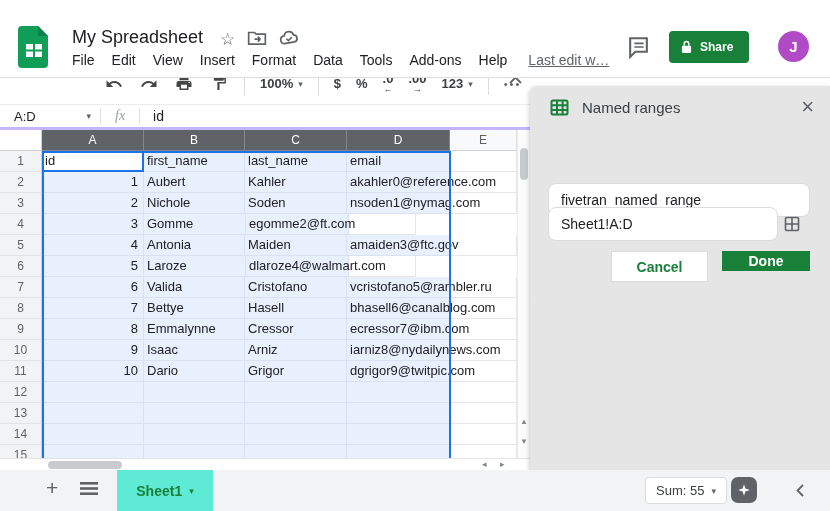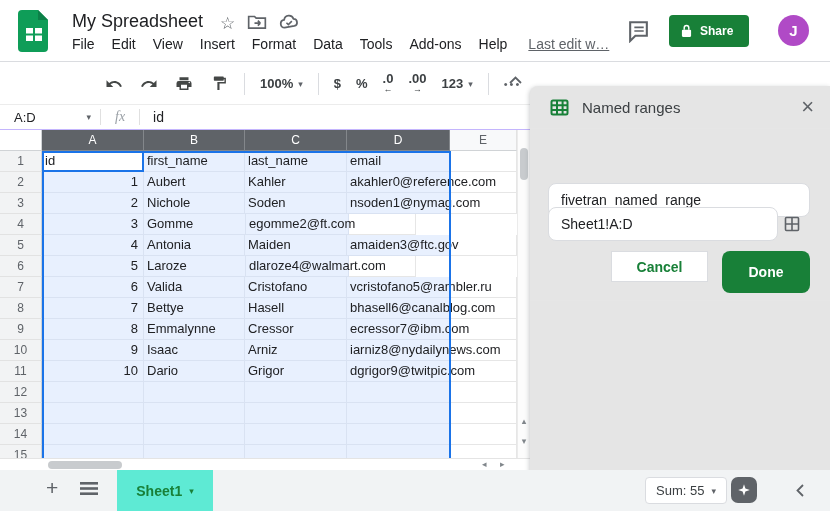--- a/index.html
+++ b/index.html
@@ -1,21 +1,21 @@
 <!DOCTYPE html>
 <html style="--logo-green: #0f9d58; --accent-green: #188038; --selection-blue: #1a73e8; --selection-fill: #e8f0fe; --header-selected: #5f6368; --avatar-purple: #b04ac6;"><head>
 <meta charset="utf-8">
 <style>
   * { margin:0; padding:0; box-sizing:border-box; }
   html,body { width:830px; height:511px; }
   body { font-family:"Liberation Sans","DejaVu Sans",sans-serif; background:#fff; overflow:hidden; }
   .app { position:relative; width:830px; height:511px; background:#fff; overflow:hidden; }
 
   
-  .topbar { position:absolute; left:0; top:0; width:830px; height:62px; background:#fff; border-bottom:1px solid #dadce0; z-index:20; }
+  .topbar { position:absolute; left:0; top:16px; width:830px; height:62px; background:#fff; border-bottom:1px solid #dadce0; z-index:20; }
   .logo { position:absolute; left:18px; top:10px; width:32px; height:42px; cursor:pointer; }
   .doc-title { position:absolute; left:72px; top:11px; font-size:18px; color:#202124; }
   .title-icons { position:absolute; left:220px; top:13px; display:flex; gap:12px; align-items:center; color:#5f6368; }
   .star-ic { font-size:17px; line-height:18px; cursor:pointer; }
   .menubar { position:absolute; left:72px; top:36px; display:flex; gap:17px; font-size:14px; color:#202124; align-items:center; }
   .menubar span { cursor:pointer; }
   .last-edit { color:#5f6368; text-decoration:underline; margin-left:4px; }
   .comment-btn { position:absolute; left:626px; top:18px; cursor:pointer; }
   .share-btn { position:absolute; left:669px; top:15px; height:32px; padding:0 16px 0 12px; background:var(--accent-green,#188038); border:none; border-radius:4px; display:flex; align-items:center; gap:8px; cursor:pointer; }
   .share-btn span { color:#fff; font-size:12px; font-weight:700; }
@@ -26,21 +26,21 @@
   .tb-ic { width:20px; height:20px; display:flex; align-items:center; justify-content:center; cursor:pointer; color:#444746; }
   .tb-sep { width:1px; height:22px; background:#dadce0; }
   .tb-text { font-size:13px; font-weight:700; color:#3c4043; cursor:pointer; display:flex; align-items:center; gap:5px; }
   .caret { font-size:9px; color:#5f6368; }
   .dec-btn { display:flex; flex-direction:column; align-items:center; line-height:10px; cursor:pointer; }
   .dec-btn .arr { font-size:9px; color:#3c4043; }
   .more-dots { font-size:11px; letter-spacing:2px; color:#5f6368; cursor:pointer; }
   .collapse-btn { position:absolute; left:503px; top:68px; width:24px; height:24px; display:flex; align-items:center; justify-content:center; cursor:pointer; }
 
   
-  .formulabar { position:absolute; left:0; top:104px; width:530px; height:26px; background:#fff; border-top:1px solid #ececec; border-bottom:1px solid #c4b5fd; display:flex; align-items:center;justify-content:flex-end; }
+  .formulabar { position:absolute; left:0; top:104px; width:530px; height:26px; background:#fff; border-top:1px solid #ececec; border-bottom:3px solid #c4b5fd; display:flex; align-items:center;justify-content:flex-end; }
   .namebox { width:100px; height:100%; display:flex; align-items:center; justify-content:space-between; padding:0 9px 0 14px; font-size:13px; color:#202124; cursor:pointer; }
   .fb-sep { width:1px; height:16px; background:#e0e0e0; }
   .fx { font-family:"Liberation Serif","DejaVu Serif",serif; font-style:italic; font-size:14px; color:#9aa0a6; margin:0 14px; }
   .fb-value { font-size:14px; color:#202124; margin-left:13px; flex:1; }
 
   
   .grid { position:absolute; left:0; top:130px; width:530px; height:328px; background:#fff; overflow:hidden; }
   .col-headers { display:flex; height:21px; }
   .corner { width:42px; height:21px; background:#fff; border-right:1px solid #d0d3d6; border-bottom:1px solid #d0d3d6; }
   .col-header { height:21px; line-height:21px; text-align:center; font-size:12px; color:#5f6368; background:#f8f9fa; border-right:1px solid #e2e2e2; border-bottom:1px solid #d0d3d6; cursor:pointer; }
@@ -70,21 +70,21 @@
   .panel-icon { position:absolute; left:20px; top:12px; }
   .panel-title { position:absolute; left:52px; top:13px; font-size:15px; color:#3c4043; }
   .panel-close { position:absolute; right:16px; top:6px; font-size:22px; color:#5f6368; cursor:pointer; line-height:30px; }
   .panel-input { position:absolute; left:18px; width:262px; height:34px; border:1px solid #dadce0; border-radius:8px; padding:0 12px; font-size:14px; color:#202124; font-family:inherit; background:#fff; outline:none; }
   .input-name { top:97px; }
   .input-range-wrap { position:absolute; left:18px; top:121px; width:262px; height:34px; }
   .input-range { position:static; width:230px; height:34px; padding-right:34px; }
   .range-grid-ic { position:absolute; right:10px; top:9px; cursor:pointer; }
   .panel-buttons { position:absolute; top:165px; right:20px; display:flex; gap:14px; }
   .btn-cancel { width:97px; height:31px; background:#fff; border:1px solid #dadce0; border-radius:0; color:var(--accent-green,#188038); font-size:14px; font-weight:700; font-family:inherit; cursor:pointer; }
-  .btn-done { width:88px; height:42px; background:var(--accent-green,#188038); border:none; border-radius:8px; color:#fff; font-size:14px; font-weight:700; font-family:inherit; cursor:pointer; }
+  .btn-done { width:88px; height:20px; background:var(--accent-green,#188038); border:none; border-radius:0; color:#fff; font-size:14px; font-weight:700; font-family:inherit; cursor:pointer; }
   .panel-divider { position:absolute; left:0; top:214px; width:100%; height:1px; background:#e6e6e6; }
 
   
   .footer { position:absolute; left:0; top:470px; width:830px; height:41px; background:#f1f3f4; z-index:12; }
   .add-sheet { position:absolute; left:46px; top:6px; font-size:21px; color:#5f6368; cursor:pointer; }
   .all-sheets { position:absolute; left:80px; top:12px; cursor:pointer; }
   .sheet-tab { position:absolute; left:117px; top:0; width:96px; height:41px; background:#5eead4; display:flex; align-items:center; justify-content:center; gap:7px; cursor:pointer; }
   .sheet-tab .name { color:var(--accent-green,#188038); font-size:14px; font-weight:700; }
   .sheet-tab .caret { color:var(--accent-green,#188038); }
   .sum-pill { position:absolute; left:645px; top:7px; height:27px; padding:0 10px; background:#fff; border:1px solid #dadce0; border-radius:4px; display:flex; align-items:center; gap:7px; cursor:pointer; }

